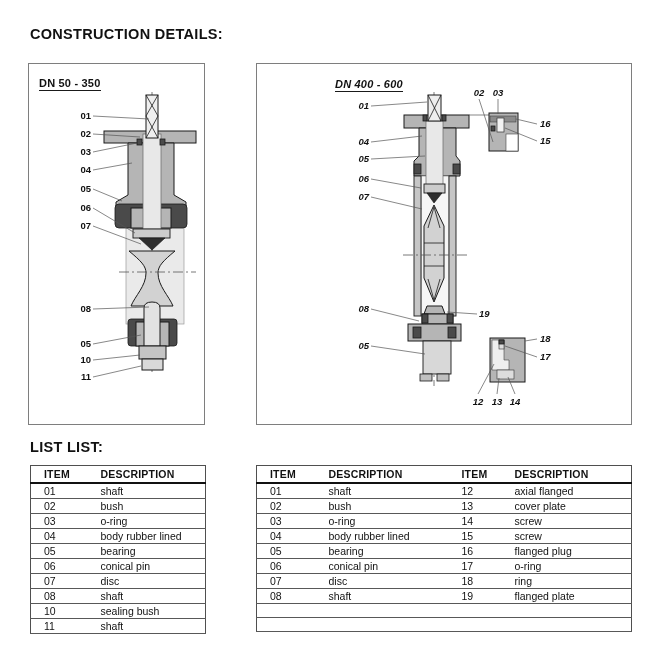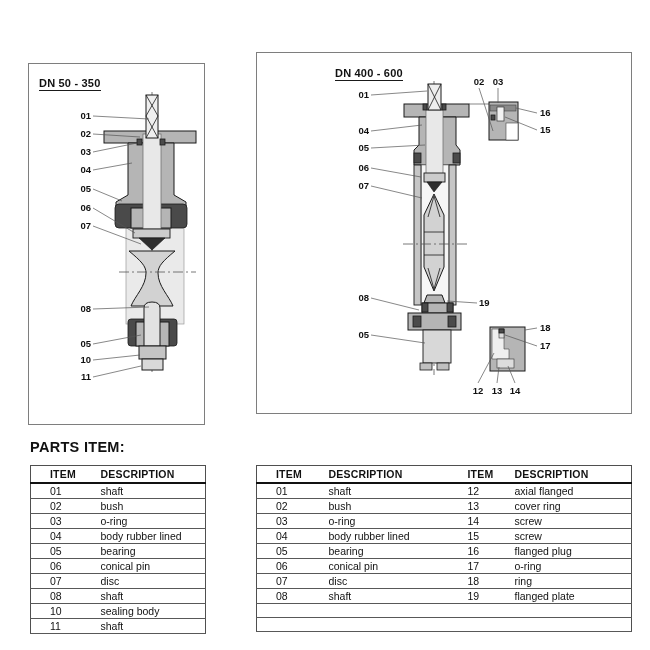--- a/index.html
+++ b/index.html
@@ -2,21 +2,21 @@
 <html style="--mid_gray: #b5b5b5; --dark_gray: #4a4a4a; --light_gray: #eaeaea; --line: #1a1a1a; --leader: #555555; --box_border: #7e7e7e;"><head>
 <meta charset="utf-8">
 <style>
   html,body{margin:0;padding:0;background:#fff;}
   .page{position:relative;width:650px;height:650px;background:#fff;overflow:hidden;
         font-family:"Liberation Sans",sans-serif;color:#111;}
   .main-title{position:absolute;left:30px;top:26px;font-size:14.5px;font-weight:bold;letter-spacing:.3px;}
   .section-title{position:absolute;left:30px;top:439px;font-size:14.5px;font-weight:bold;letter-spacing:.3px;}
   .diagram-box{position:absolute;border:1px solid var(--box_border,#7e7e7e);background:#fff;}
   #box-left{left:28px;top:63px;width:175px;height:360px;}
-  #box-right{left:256px;top:52px;width:374px;height:360px;}
+  #box-right{left:256px;top:63px;width:374px;height:360px;font-style:italic;}
   .dn-label{position:absolute;font-size:11px;font-weight:bold;letter-spacing:.2px;
             border-bottom:1px solid #1a1a1a;padding-bottom:1px;white-space:nowrap;}
   #box-left .dn-label{left:10px;top:13px;}
   #box-right .dn-label{left:78px;top:14px;}
   .diagram-box svg{position:absolute;left:0;top:0;}
 
   
   .f-mid{fill:var(--mid_gray,#b5b5b5);stroke:var(--line,#1a1a1a);stroke-width:1;}
   .f-dark{fill:var(--dark_gray,#4a4a4a);stroke:var(--line,#1a1a1a);stroke-width:.8;}
   .f-light{fill:var(--light_gray,#eaeaea);stroke:#9a9a9a;stroke-width:.7;}
@@ -33,27 +33,28 @@
 
   
   .tbl{position:absolute;border-collapse:collapse;table-layout:fixed;
        font-size:10.5px;border:1px solid #4f4f4f;background:#fff;}
   #tbl-left{left:30px;top:465px;width:175px;}
   #tbl-right{left:256px;top:465px;width:375px;}
   .tbl th{font-weight:bold;text-align:left;border-bottom:2px solid #111;
           padding:2px 0 2px 8px;font-size:10.5px;letter-spacing:.2px;height:12px;}
   .tbl td{border-bottom:1px solid #585858;padding:1px 0 1px 8px;height:11px;
           white-space:nowrap;overflow:hidden;}
-  .tbl th.c-item,.tbl td.c-item{padding-left:19px;}
+  .tbl th.c-item,.tbl td.c-item{padding-left:13px;}
 </style>
 </head>
 <body>
 
 <div class="page">
 
+  <div class="main-title">CONSTRUCTION DETAILS:</div>
 
   <div class="diagram-box" id="box-left">
     <span class="dn-label">DN 50 - 350</span>
     <svg width="175" height="360" viewBox="0 0 175 360">
       <g>
 
         <rect class="f-light" x="97" y="150" width="58" height="110"></rect>
 
         <line class="cl" x1="123" y1="28" x2="123" y2="311"></line>
 
@@ -210,21 +211,21 @@
         <text class="co" x="222" y="253" text-anchor="start">19</text>
         <text class="co" x="283" y="278" text-anchor="start">18</text>
         <text class="co" x="283" y="296" text-anchor="start">17</text>
         <text class="co" x="221" y="341" text-anchor="middle">12</text>
         <text class="co" x="240" y="341" text-anchor="middle">13</text>
         <text class="co" x="258" y="341" text-anchor="middle">14</text>
       </g>
     </svg>
   </div>
 
-  <div class="section-title">PARTS ITEM:</div>
+  <div class="section-title">LIST LIST:</div>
 
   <table class="tbl" id="tbl-left">
     <colgroup>
         <col style="width:62px">
         <col style="width:113px">
       </colgroup>
     <thead>
       <tr>
         <th class="c-item">ITEM</th>
         <th>DESCRIPTION</th>
@@ -258,21 +259,21 @@
       <tr>
           <td class="c-item">07</td>
           <td>disc</td>
         </tr>
       <tr>
           <td class="c-item">08</td>
           <td>shaft</td>
         </tr>
       <tr>
           <td class="c-item">10</td>
-          <td>sealing body</td>
+          <td>sealing bush</td>
         </tr>
       <tr>
           <td class="c-item">11</td>
           <td>shaft</td>
         </tr>
     </tbody>
   </table>
 
   <table class="tbl" id="tbl-right">
     <colgroup>
@@ -293,21 +294,21 @@
       <tr>
           <td class="c-item">01</td>
           <td>shaft</td>
           <td class="c-item">12</td>
           <td>axial flanged</td>
         </tr>
       <tr>
           <td class="c-item">02</td>
           <td>bush</td>
           <td class="c-item">13</td>
-          <td>cover ring</td>
+          <td>cover plate</td>
         </tr>
       <tr>
           <td class="c-item">03</td>
           <td>o-ring</td>
           <td class="c-item">14</td>
           <td>screw</td>
         </tr>
       <tr>
           <td class="c-item">04</td>
           <td>body rubber lined</td>

